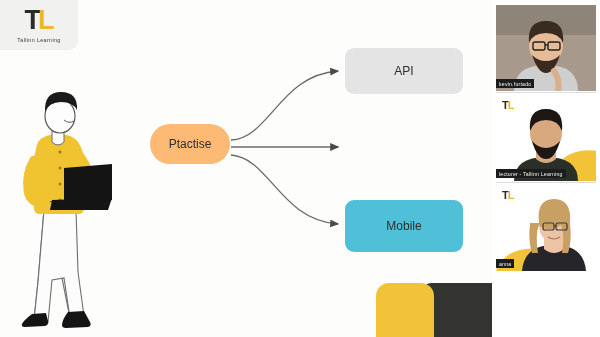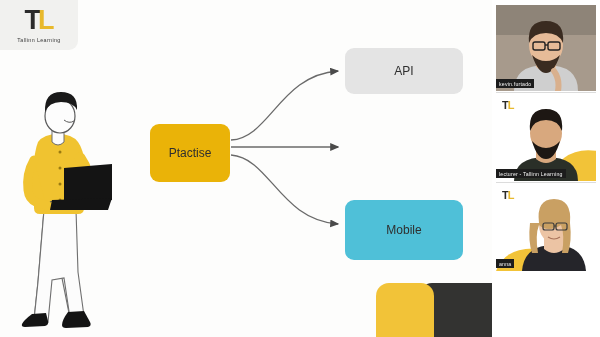--- a/index.html
+++ b/index.html
@@ -27,24 +27,24 @@
 
   
   #illus{position:absolute;left:8px;top:82px;width:116px;height:250px;}
 
   
   .node{
     position:absolute;border-radius:9px;
     display:flex;align-items:center;justify-content:center;
     font-size:12px;color:#2f2f2f;
   }
-  #n-practise{left:150px;top:124px;width:80px;height:58px;background:#eab308;}
+  #n-practise{left:150px;top:124px;width:80px;height:40px;background:#fdba74;border-radius:21px;}
   #n-api{left:345px;top:48px;width:118px;height:46px;background:#e4e4e4;}
   #n-web{left:345px;top:124px;width:118px;height:46px;background:#cdda4f;}
-  #n-mobile{left:345px;top:200px;width:118px;height:60px;background:#4fc0d8;}
+  #n-mobile{left:345px;top:200px;width:118px;height:52px;background:#4fc0d8;}
 
   #arrows{position:absolute;left:0;top:0;width:492px;height:337px;pointer-events:none;}
 
   
   .deco{position:absolute;}
   #deco-dark{left:419px;top:283px;width:120px;height:54px;background:#333331;border-top-left-radius:13px;}
   #deco-yellow{left:376px;top:283px;width:58px;height:54px;background:#f2c338;border-top-left-radius:13px;border-top-right-radius:13px;}
 
   
   #rail{position:absolute;left:492px;top:0;width:108px;height:337px;background:#ffffff;}

